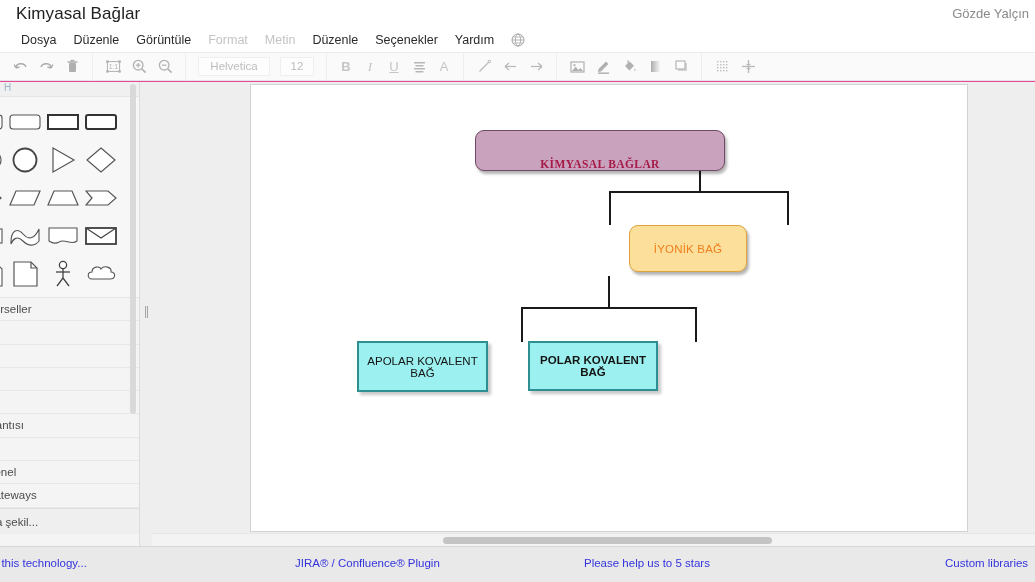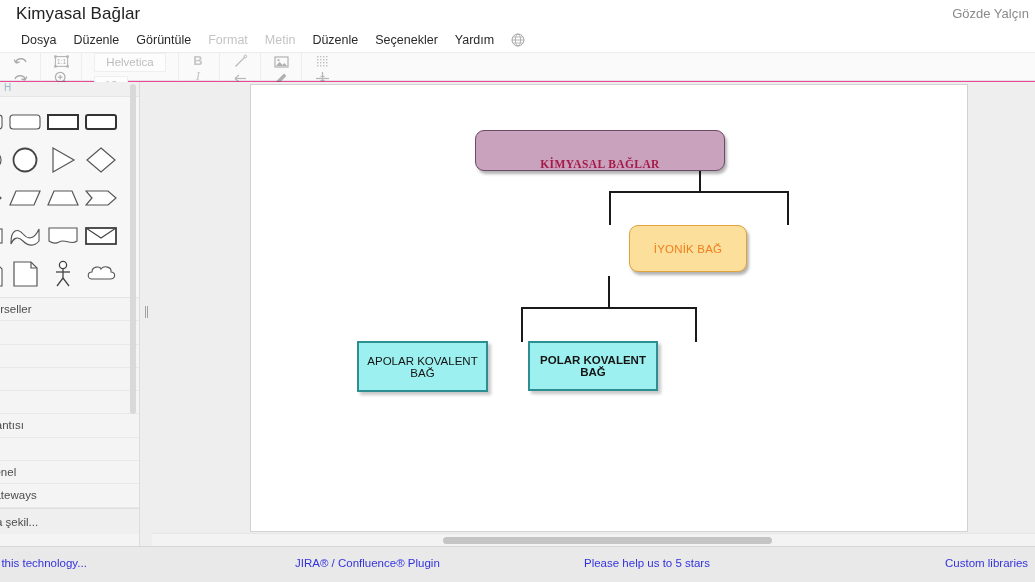--- a/index.html
+++ b/index.html
@@ -29,21 +29,21 @@
   .menu-item.disabled { color: #c4c4c4; }
   .globe { width: 14px; height: 14px; position: relative; display: inline-block; opacity: .55; }
   .globe svg { display: block; }
 
   
   .toolbar {
     position: absolute; left: 0; top: 52px; width: 1035px; height: 29px;
     background: #fafafa; border-top: 1px solid #ececec; border-bottom: 1px solid #e3e3e3;
     display: flex; align-items: center;
   }
-  .tb-group { display: flex; height: 100%; padding: 0 7px; flex-direction: column; }
+  .tb-group { display: flex; align-items: center; height: 100%; padding: 0 7px; }
   .tb-sep { width: 1px; height: 29px; background: #ededed; }
   .tb-btn {
     width: 26px; height: 26px; display: flex; align-items: center; justify-content: center;
     opacity: .40; cursor: default;
   }
   .tb-btn svg { display: block; }
   .tb-font {
     width: 72px; text-align: center; font-size: 11.5px; color: #bdbdbd;
     border: 1px solid #efefef; background: #fdfdfd; height: 19px; line-height: 17px;
     margin: 0 5px;

